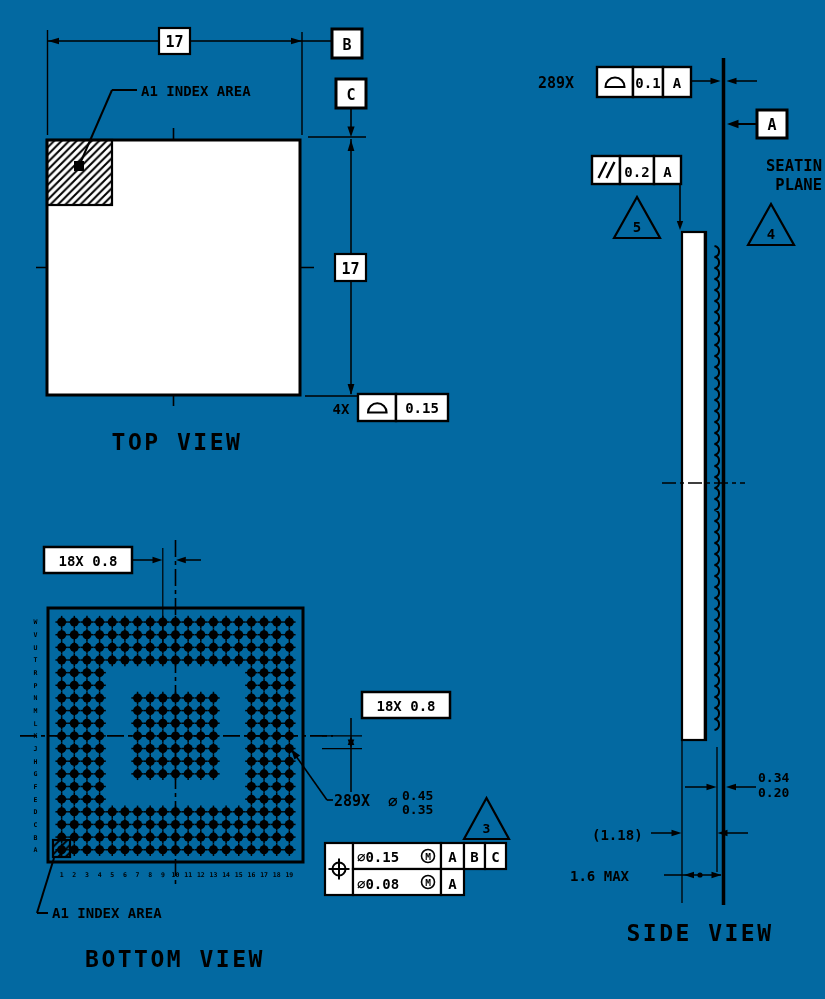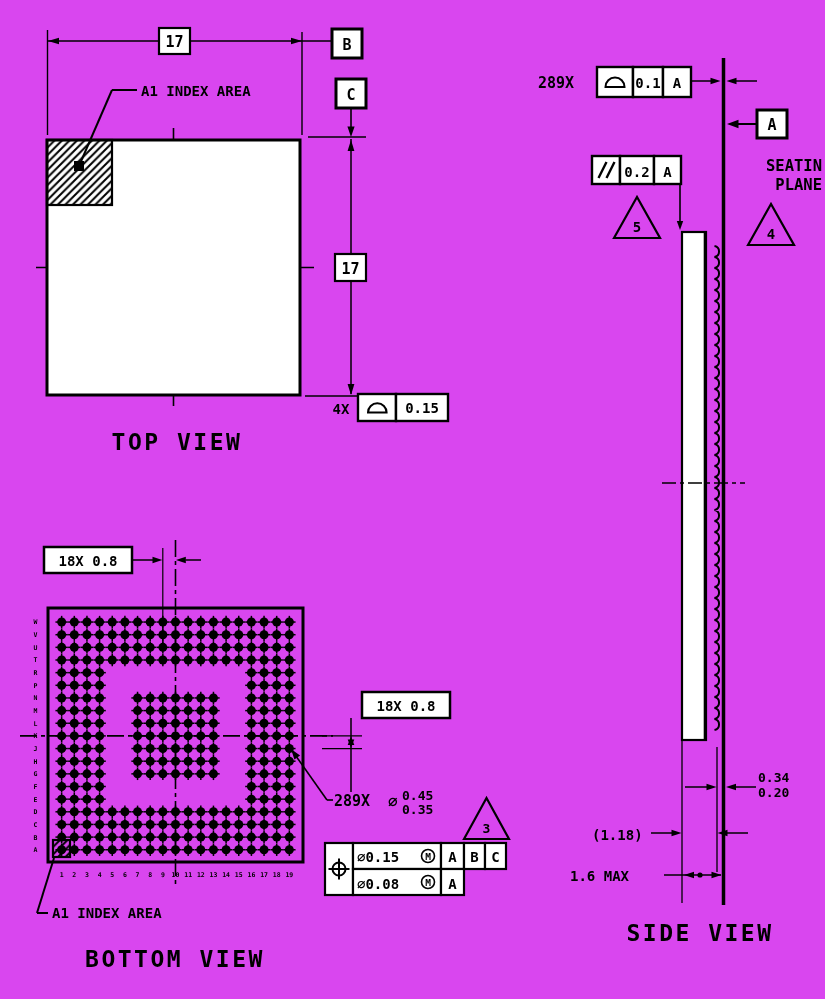--- a/index.html
+++ b/index.html
@@ -1,16 +1,16 @@
 <!DOCTYPE html>
 <html><head>
 <meta charset="utf-8">
 <style>
   html,body{margin:0;padding:0;background:#fff;}
-  #canvas{position:relative;width:825px;height:999px;background:#d946ef;overflow:hidden;}
+  #canvas{position:relative;width:825px;height:999px;background:#0369a1;overflow:hidden;}
   svg{position:absolute;left:0;top:0;}
   text{font-family:"DejaVu Sans Mono","DejaVu Sans",monospace;font-weight:700;fill:#000;}
   .t14{font-size:14px;} .t15{font-size:15px;} .t13{font-size:13px;}
   .title{font-size:23px;letter-spacing:2.5px;}
   .tiny{font-size:6.5px;font-weight:700;}
   .ink{stroke:#000;fill:none;}
 </style>
 </head>
 <body>
 

